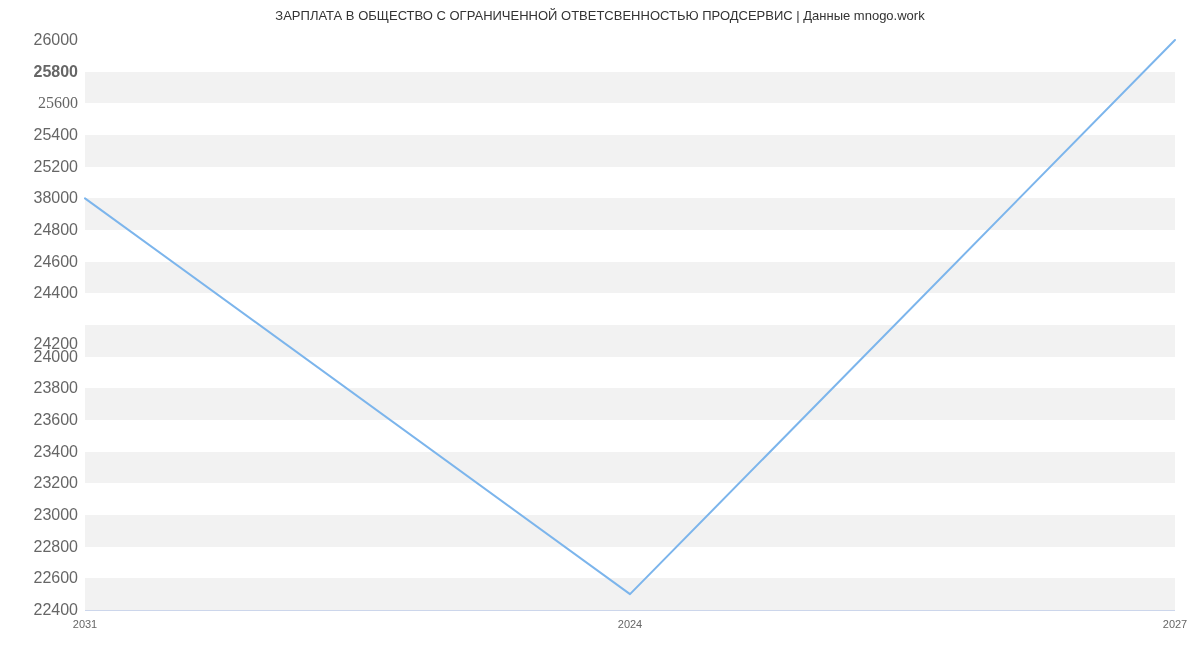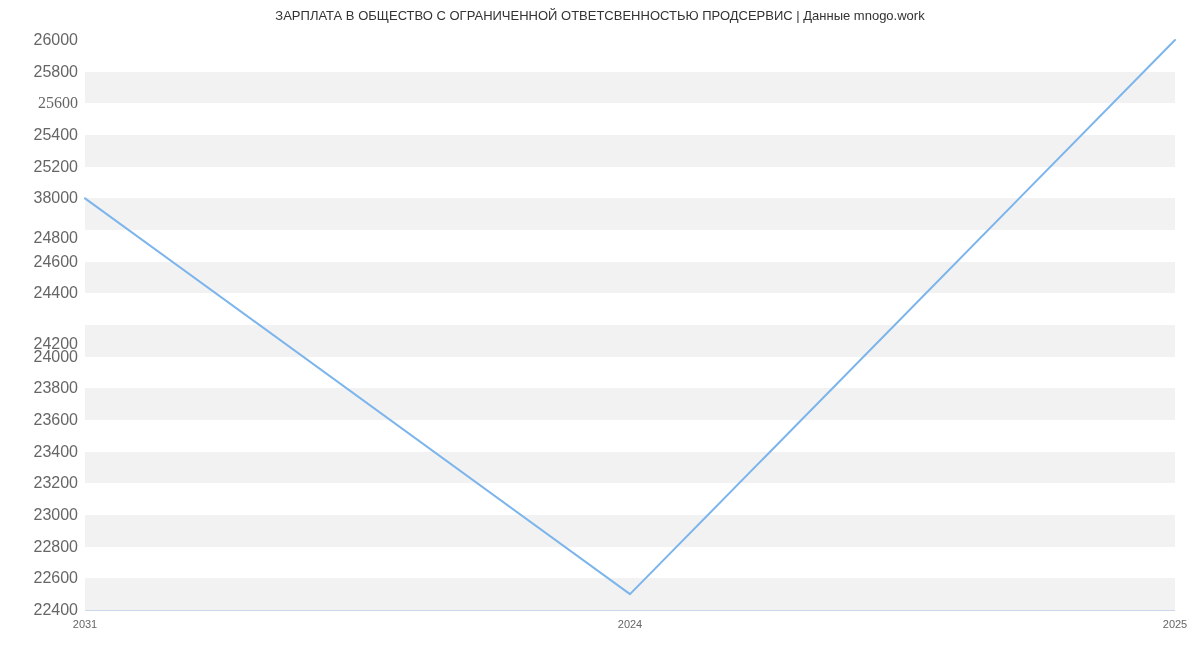--- a/index.html
+++ b/index.html
@@ -99,24 +99,24 @@
     <div class="y-tick-label" style="top: 546.667px;">22800</div>
     <div class="y-tick-label" style="top: 515px;">23000</div>
     <div class="y-tick-label" style="top: 483.333px;">23200</div>
     <div class="y-tick-label" style="top: 451.667px;">23400</div>
     <div class="y-tick-label" style="top: 420px;">23600</div>
     <div class="y-tick-label" style="top: 388.333px;">23800</div>
     <div class="y-tick-label" style="top: 356.667px;">24000</div>
     <div class="y-tick-label" style="top: 344px;">24200</div>
     <div class="y-tick-label" style="top: 293.333px;">24400</div>
     <div class="y-tick-label" style="top: 261.667px;">24600</div>
-    <div class="y-tick-label" style="top: 230px; margin-top: 8px;">24800</div>
+    <div class="y-tick-label" style="top: 230px;">24800</div>
     <div class="y-tick-label" style="top: 198.333px;">38000</div>
     <div class="y-tick-label" style="top: 166.667px;">25200</div>
     <div class="y-tick-label" style="top: 135px;">25400</div>
     <div class="y-tick-label" style="top: 103.333px; font-family: Liberation Serif, serif;">25600</div>
-    <div class="y-tick-label" style="top: 71.6667px;">25800</div>
+    <div class="y-tick-label" style="top: 71.6667px; font-weight: bold;">25800</div>
     <div class="y-tick-label" style="top: 40px;">26000</div>
     <div class="x-tick-label" style="left: 85px;">2031</div>
     <div class="x-tick-label" style="left: 630px;">2024</div>
-    <div class="x-tick-label" style="left: 1175px;">2025</div>
+    <div class="x-tick-label" style="left: 1175px;">2027</div>
     <div class="axis-line" style="left: 85px; top: 610px; width: 1090px; height: 1px;"></div>
   </div>
 
 </body></html>

